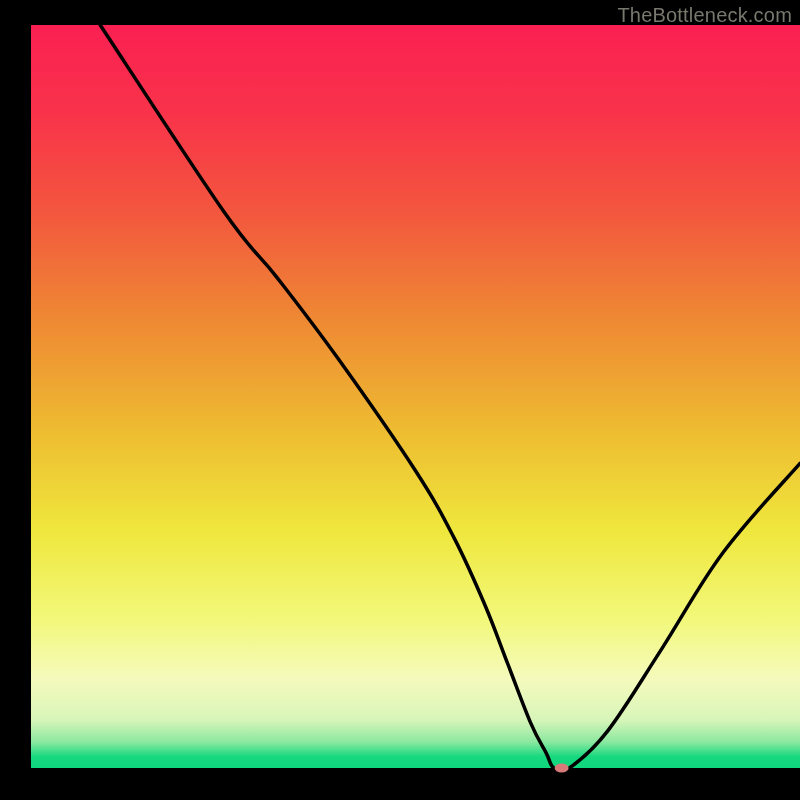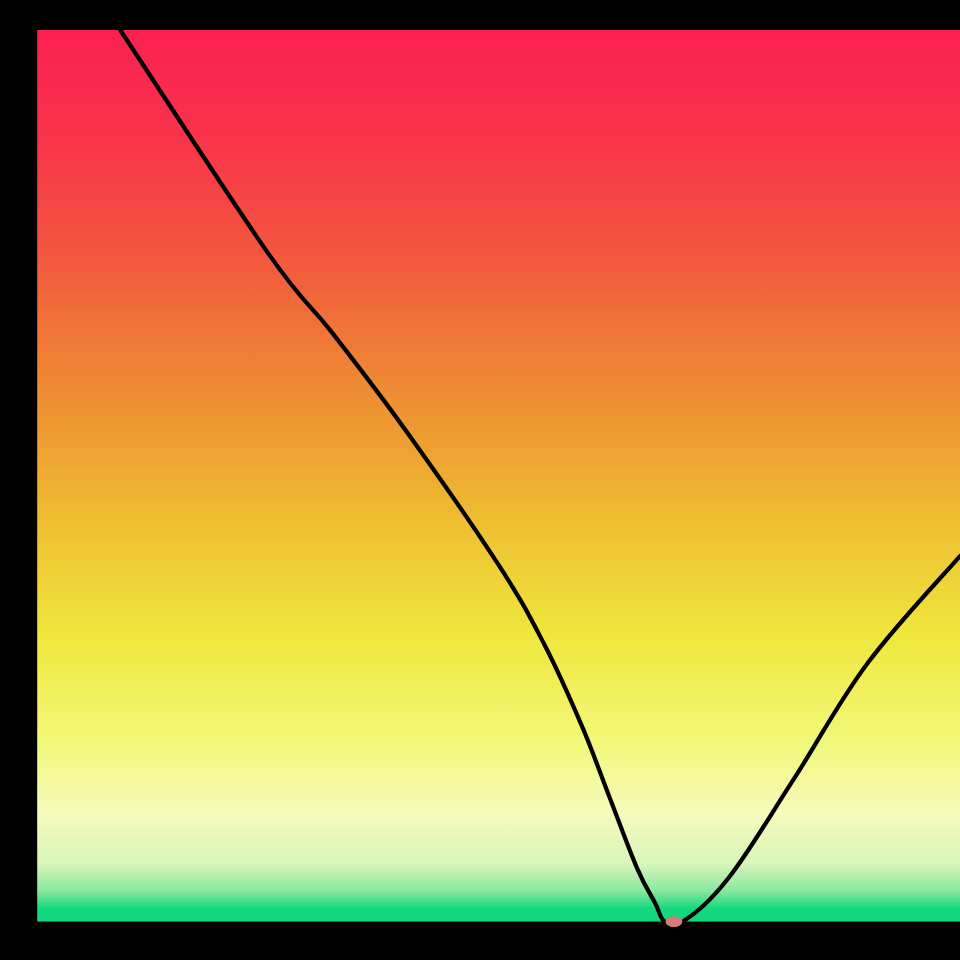--- a/index.html
+++ b/index.html
@@ -48,13 +48,14 @@
           <stop offset="96.5%" stop-color="#8be8a0"></stop>
           <stop offset="98.5%" stop-color="#16d87f"></stop>
           <stop offset="100%" stop-color="#0fd67c"></stop>
         </linearGradient>
   </defs>
   <rect id="plot-bg" fill="url(#bg-grad)" x="31" y="25" width="769" height="743"></rect>
   <path id="curve" fill="none" d="M 100.21 25 C 122.35719999999999 58.435, 191.4134 165.2784, 223.25 210.75 C 255.0866 256.2216, 256.31700000000006 250.872, 277.08000000000004 277.62 C 297.843 304.368, 313.68440000000004 324.57759999999996, 338.6 359.34999999999997 C 363.5156 394.12239999999997, 394.737 438.7024, 415.5 470.8 C 436.263 502.8976, 441.4922 513.5967999999999, 453.95000000000005 537.67 C 466.40780000000007 561.7432, 475.0206 581.8041999999999, 484.71 604.54 C 494.39939999999996 627.2758, 499.47479999999996 642.5816, 507.78 663.98 C 516.0852 685.3784, 523.929 707.3711999999999, 530.85 723.42 C 537.7710000000001 739.4688, 542.0774 745.1156, 546.23 753.14 C 550.3826 761.1644, 549.7674000000001 765.3252, 553.9200000000001 768 C 558.0726000000001 770.6748, 559.6106 774.687, 569.3 768 C 578.9893999999999 761.313, 591.1396 752.2484000000001, 607.75 730.85 C 624.3604 709.4516, 640.8169999999999 681.2176000000001, 661.5799999999999 649.12 C 682.343 617.0224, 698.1844 585.9649999999999, 723.1 552.53 C 748.0156000000001 519.095, 786.158 479.4188, 800 463.37" stroke="#000000" stroke-width="3.5" stroke-linecap="round" stroke-linejoin="round"></path>
   <ellipse id="marker" cx="561.61" cy="768" rx="7" ry="4.5" fill="#d97a7a"></ellipse>
 </svg>
 
+<div class="watermark">TheBottleneck.com</div>
 </div>
 
 </body></html>

